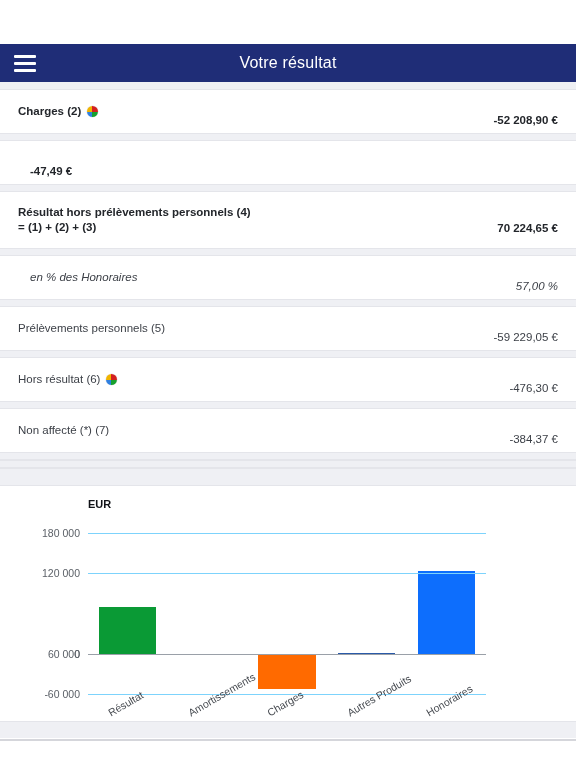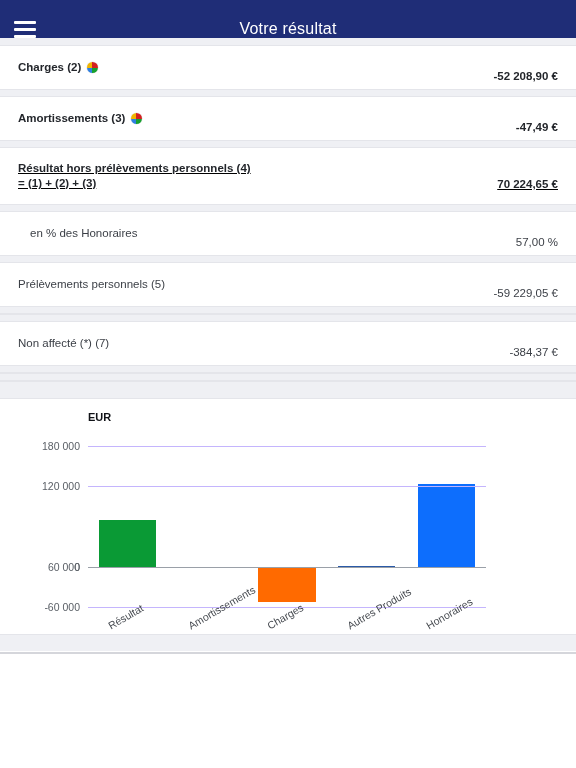--- a/index.html
+++ b/index.html
@@ -8,22 +8,23 @@
     background: #ffffff;
     font-family: "Liberation Sans", sans-serif;
     overflow: hidden;
   }
 
   
   .appbar {
     height: 38px;
     background: #1f2d77;
     display: flex;
-    align-items: flex-end;
+    align-items: center;
     position: relative;
+    margin-top: 44px;
   }
   .hamburger {
     position: absolute;
     left: 14px;
     width: 22px;
     height: 17px;
     display: flex;
     flex-direction: column;
     justify-content: space-between;
     cursor: pointer;
@@ -54,41 +55,41 @@
   }
   .gap.first { border-top: none; }
   .row {
     display: flex;
     align-items: center;
     justify-content: space-between;
     padding: 0 18px;
     background: #ffffff;
     min-height: 43px;
   }
-  .row.tall { min-height: 56px; text-decoration: underline; }
+  .row.tall { min-height: 56px; }
   .row-label {
     font-size: 11.5px;
     color: #3b3f46;
     line-height: 15px;
     display: flex;
     align-items: center;
     flex-wrap: wrap;
   }
   .row.bold .row-label,
   .row.bold .row-value { font-weight: bold; color: #23262b; }
   .row-label .lines { display: block; }
   .row-value {
     font-size: 11.5px;
     color: #3b3f46;
     white-space: nowrap;
     text-align: right;
     padding-left: 12px;
     margin-top: 16px;
   }
-  .row.indent { padding-left: 30px; }
+  .row.indent { padding-left: 30px; font-style: italic; }
 
   
   .pie-icon {
     display: inline-block;
     width: 11px; height: 11px;
     border-radius: 50%;
     margin-left: 6px;
     vertical-align: middle;
     flex: none;
     background:
@@ -124,21 +125,21 @@
     position: absolute;
     left: 88px;
     top: 47px;           
     width: 398px;
     height: 161px;       
   }
   .grid-line {
     position: absolute;
     left: 0; right: 0;
     height: 1px;
-    background: #c4b5fd;
+    background: #7dd3fc;
   }
   .grid-line.zero { background: #9aa0a8; height: 1px; }
   .tick-label {
     position: absolute;
     right: 100%;
     margin-right: 8px;
     transform: translateY(-50%);
     font-size: 10.5px;
     color: #5b6067;
     white-space: nowrap;
@@ -193,24 +194,20 @@
     <div class="gap first"></div>
     <div class="row bold">
       <div class="row-label">
         <span class="lines">Charges (2)</span>
         <span class="pie-icon"></span>
       </div>
       <div class="row-value">-52 208,90 €</div>
     </div>
     <div class="gap"></div>
     <div class="row bold">
-      <div class="row-label">
-        <span class="lines">Amortissements (3)</span>
-        <span class="pie-icon"></span>
-      </div>
       <div class="row-value">-47,49 €</div>
     </div>
     <div class="gap"></div>
     <div class="row bold tall">
       <div class="row-label">
         <span class="lines">Résultat hors prélèvements personnels (4)</span>
         <span class="lines" style="width: 100%;">= (1) + (2) + (3)</span>
       </div>
       <div class="row-value">70 224,65 €</div>
     </div>
@@ -222,20 +219,27 @@
       <div class="row-value">57,00 %</div>
     </div>
     <div class="gap"></div>
     <div class="row">
       <div class="row-label">
         <span class="lines">Prélèvements personnels (5)</span>
       </div>
       <div class="row-value">-59 229,05 €</div>
     </div>
     <div class="gap"></div>
+    <div class="row">
+      <div class="row-label">
+        <span class="lines">Hors résultat (6)</span>
+        <span class="pie-icon"></span>
+      </div>
+      <div class="row-value">-476,30 €</div>
+    </div>
     <div class="gap"></div>
     <div class="row">
       <div class="row-label">
         <span class="lines">Non affecté (*) (7)</span>
       </div>
       <div class="row-value">-384,37 €</div>
     </div>
     <div class="gap"></div>
     <div class="gap"></div>
   </div>

